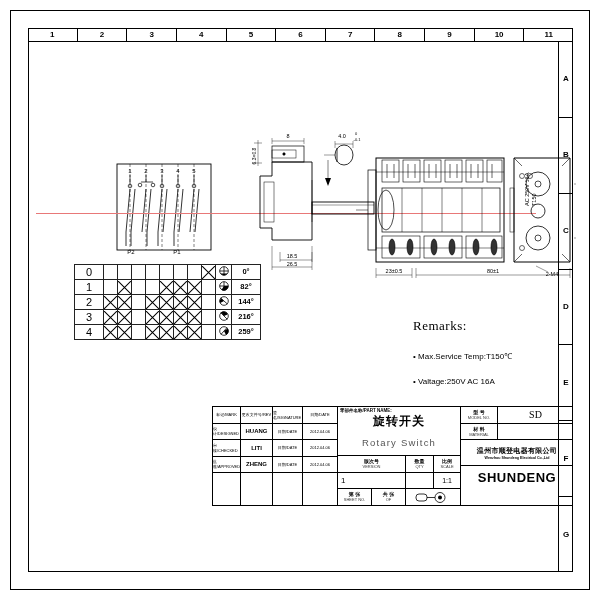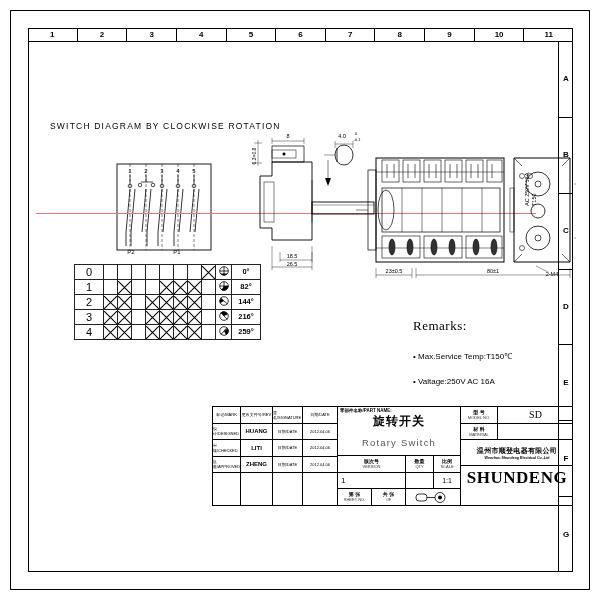--- a/index.html
+++ b/index.html
@@ -63,21 +63,21 @@
   .pn-en{position:absolute;left:0;right:0;top:30px;text-align:center;font-size:9.5px;letter-spacing:1.2px;color:#555;}
   .tb-mid .vrow{display:flex;height:16.5px;}
   .tb-mid .vc{border-right:1px solid #000;border-bottom:1px solid #000;box-sizing:border-box;display:flex;flex-direction:column;align-items:center;justify-content:center;overflow:hidden;}
 
   .tb-right{position:absolute;left:248px;top:0;width:112px;height:99px;}
   .tb-right .rr{display:flex;height:16.5px;justify-content:flex-end;}
   .tb-right .lb{width:37px;border-right:1px solid #000;border-bottom:1px solid #000;box-sizing:border-box;display:flex;flex-direction:column;align-items:center;justify-content:center;}
   .tb-right .vv{width:75px;border-bottom:1px solid #000;box-sizing:border-box;display:flex;align-items:center;justify-content:center;font-size:10px;font-family:"Liberation Serif",serif;}
   .co-cn{font-size:7px;font-weight:bold;letter-spacing:.3px;}
   .co-en{font-size:3.6px;font-weight:bold;}
-  .brand{font-size:17px;font-weight:bold;font-family:Liberation Serif, serif;letter-spacing:.5px;}
+  .brand{font-size:13px;font-weight:bold;font-family:Liberation Sans, sans-serif;letter-spacing:.5px;}
 
   .centerline{position:absolute;background:#e87878;height:1px;}
 </style>
 </head>
 <body>
 
 <div id="sheet">
 
   <div class="outer-frame"></div>
   <div class="inner-frame"></div>
@@ -99,21 +99,20 @@
   <div class="zone-right">
     <div class="z">A</div>
     <div class="z">B</div>
     <div class="z">C</div>
     <div class="z">D</div>
     <div class="z">E</div>
     <div class="z">F</div>
     <div class="z">G</div>
   </div>
 
-  <div class="diagram-title">SWITCH DIAGRAM BY CLOCKWISE ROTATION</div>
 
   <svg class="schematic" viewBox="0 0 110 95" width="110" height="95">
     <rect x="4" y="4" width="94" height="86" fill="none" stroke="#000" stroke-width="0.9"></rect>
     <g stroke="#000" stroke-width="0.5" stroke-dasharray="3,2">
       <line x1="17" y1="4" x2="17" y2="90"></line>
       <line x1="33" y1="4" x2="33" y2="90"></line>
       <line x1="49" y1="4" x2="49" y2="90"></line>
       <line x1="65" y1="4" x2="65" y2="90"></line>
       <line x1="81" y1="4" x2="81" y2="90"></line>
     </g>

